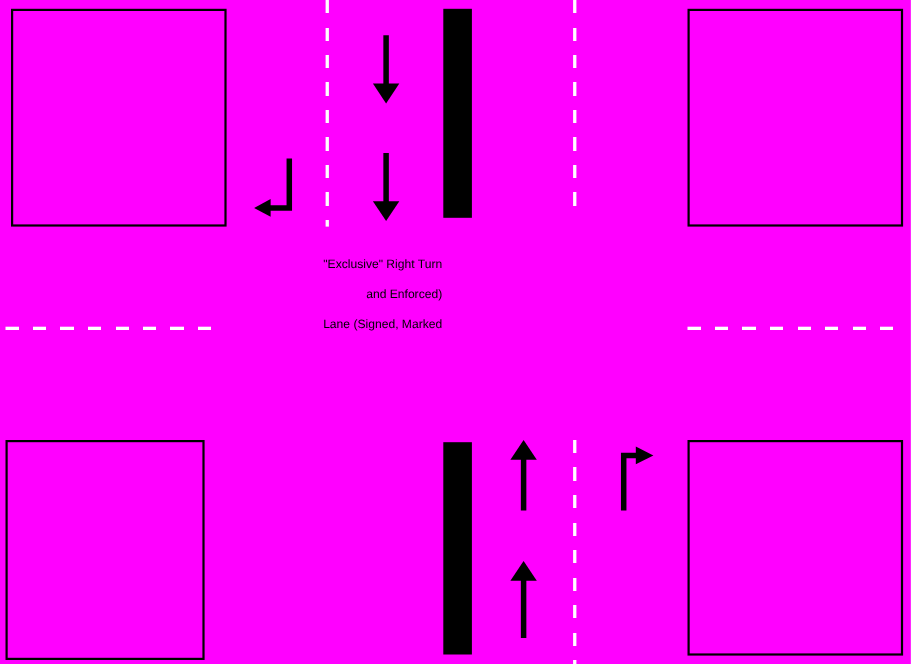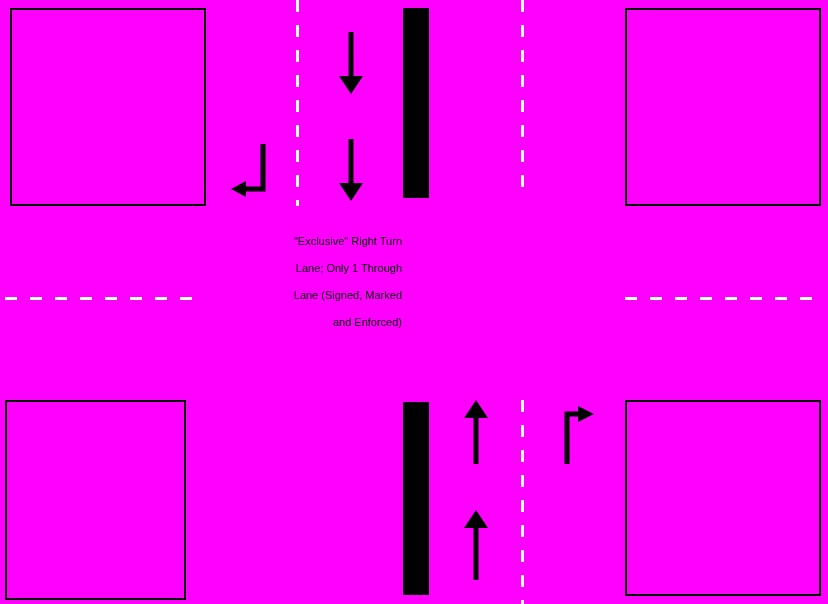--- a/index.html
+++ b/index.html
@@ -102,18 +102,17 @@
     <line x1="22" y1="18" x2="22" y2="72" stroke="#000" stroke-width="5"></line>
   </svg>
 
   <svg class="arrow nbr" width="46" height="62" viewBox="0 0 46 62">
     <path d="M 15 60 V 10 H 27" fill="none" stroke="#000" stroke-width="5"></path>
     <polygon points="26,2 26,18 42,10" fill="#000"></polygon>
   </svg>
 
   <div class="annotation">
     <div>"Exclusive" Right Turn</div>
-    <div>Lane; Only 1 Through</div>
+    <div>and Enforced)</div>
     <div>Lane (Signed, Marked</div>
-    <div>and Enforced)</div>
   </div>
 
 </div>
 
 </body></html>

